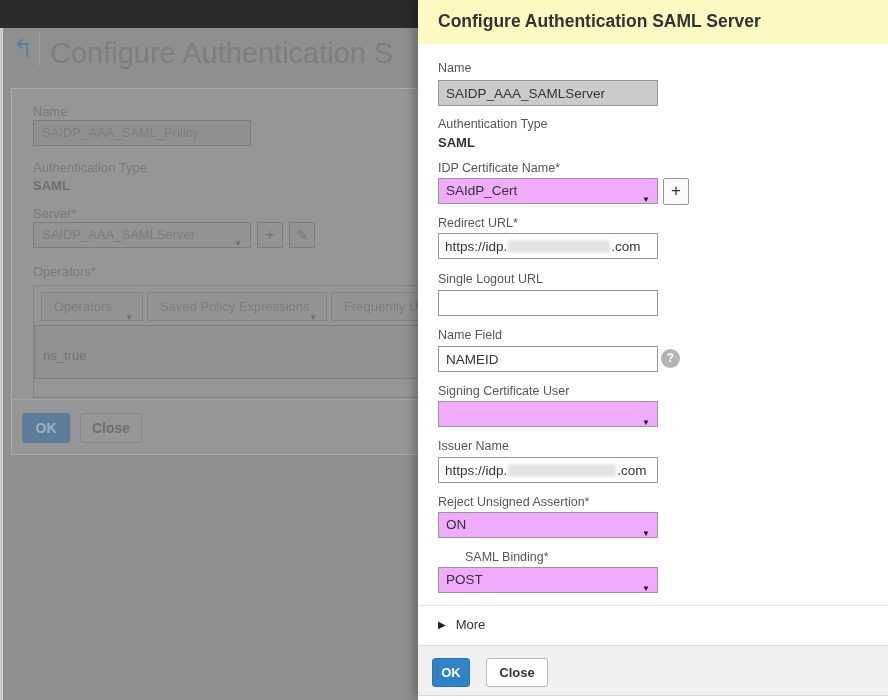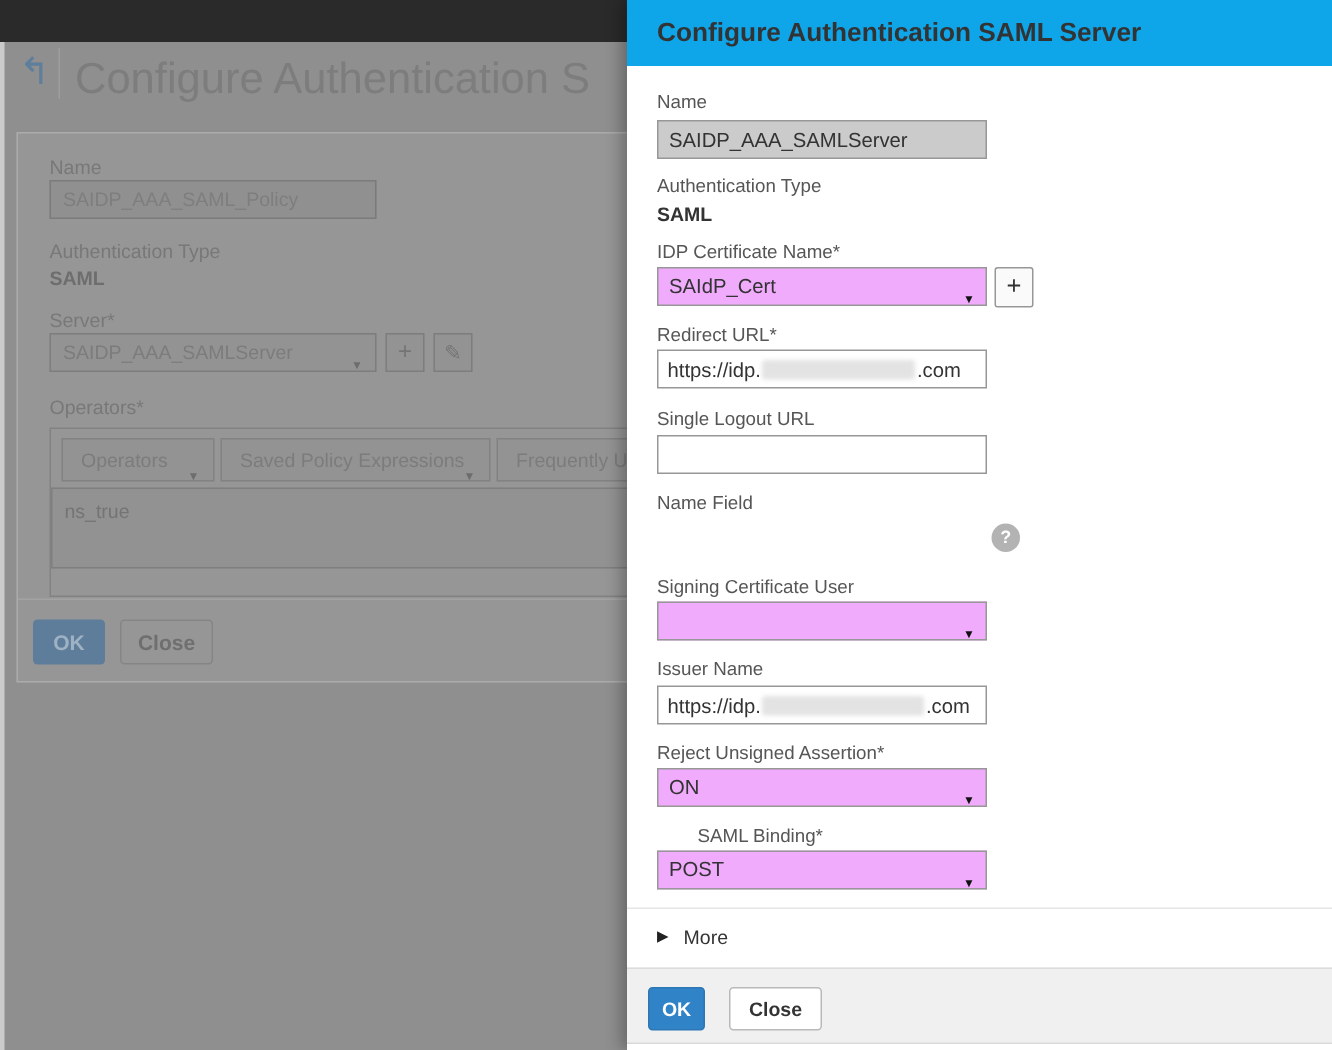--- a/index.html
+++ b/index.html
@@ -14,28 +14,28 @@
 
   .content-box{position:absolute;left:11px;top:88px;width:870px;height:367px;background:#969696;border:1px solid #ababab;box-sizing:border-box;}
   .bg-label{position:absolute;font-size:13px;color:#787878;}
   .bg-input{position:absolute;box-sizing:border-box;background:#909090;border:1px solid #7b7b7b;font-size:13px;color:#7e7e7e;padding:0 8px;line-height:24px;height:26px;}
   .bg-select{position:absolute;box-sizing:border-box;background:#939393;border:1px solid #7d7d7d;font-size:13px;color:#7c7c7c;padding:0 8px;line-height:24px;height:26px;}
   .bg-select .arr{position:absolute;right:8px;top:9px;font-size:8px;color:#6d6d6d;}
   .bg-sqbtn{position:absolute;box-sizing:border-box;width:26px;height:26px;background:#939393;border:1px solid #7d7d7d;color:#747474;text-align:center;line-height:24px;font-size:16px;}
   .expr-frame{position:absolute;left:21px;top:196px;width:424px;height:113px;border:1px solid #828282;box-sizing:border-box;}
   .expr-btn{position:absolute;box-sizing:border-box;height:29px;background:#939393;border:1px solid #828282;font-size:13px;color:#7c7c7c;line-height:27px;padding:0 26px 0 12px;white-space:nowrap;overflow:hidden;}
   .expr-btn .arr{position:absolute;right:9px;top:11px;font-size:8px;color:#6d6d6d;}
-  .expr-area{position:absolute;left:0px;right:0px;top:39px;height:54px;border:1px solid #7f7f7f;background:#929292;box-sizing:border-box;padding:7px 8px;font-size:13px;color:#747474;}
+  .expr-area{position:absolute;left:0px;right:0px;top:39px;height:54px;border:1px solid #7f7f7f;background:#929292;box-sizing:border-box;padding:22px 8px;font-size:13px;color:#747474;}
   .box-sep{position:absolute;left:0;right:0;top:310px;height:1px;background:#a3a3a3;}
   .bg-ok{position:absolute;left:10px;top:324px;width:48px;height:30px;background:#5e7d9a;border:none;border-radius:3px;color:#9fb2c4;font-weight:bold;font-size:14px;text-align:center;line-height:30px;}
   .bg-close{position:absolute;left:68px;top:324px;width:62px;height:30px;background:transparent;border:1px solid #858585;border-radius:3px;color:#6f6f6f;font-weight:bold;font-size:14px;text-align:center;line-height:28px;box-sizing:border-box;}
 
   
   .panel{position:absolute;left:418px;top:0;width:470px;height:700px;background:#ffffff;box-shadow:-4px 0 10px rgba(0,0,0,0.28);}
-  .panel-header{position:absolute;left:0;top:0;width:100%;height:44px;background:#0ea5e9;}
+  .panel-header{position:absolute;left:0;top:0;width:100%;height:44px;background:#fef9c3;}
   .panel-title{position:absolute;left:20px;top:11px;font-size:17.5px;font-weight:bold;color:#333;white-space:nowrap;}
   .plabel{position:absolute;left:20px;font-size:12.5px;color:#565656;white-space:nowrap;}
   .pvalue{position:absolute;left:20px;font-size:13px;font-weight:bold;color:#333;}
   .pinput{position:absolute;left:20px;width:220px;height:26px;box-sizing:border-box;border:1px solid #979797;background:#fff;font-size:13.5px;color:#333;padding:0 7px;font-family:inherit;}
   .pinput[disabled]{background:#cbcbcb;color:#333;}
   .pselect{position:absolute;left:20px;width:220px;height:26px;box-sizing:border-box;border:1px solid #979797;background:#f0abfc;font-size:13.5px;color:#333;padding:0 22px 0 7px;line-height:24px;white-space:nowrap;overflow:hidden;}
   .pselect .arr{position:absolute;right:7px;top:9px;font-size:8px;color:#111;}
   .urlbox{position:absolute;left:20px;width:220px;height:26px;box-sizing:border-box;border:1px solid #979797;background:#fff;font-size:13.5px;color:#333;padding:0 6px;display:flex;align-items:center;}
   .redact{display:inline-block;height:13px;background:#e3e3e3;border-radius:2px;filter:blur(1.5px);margin:0 1px;}
   .plusbtn{position:absolute;left:245px;width:26px;height:27px;box-sizing:border-box;border:1px solid #979797;background:#fafafa;color:#333;font-size:17px;text-align:center;line-height:24px;border-radius:2px;}
@@ -117,20 +117,21 @@
     <div class="urlbox" style="top:233px;">
       <span>https://idp.</span>
       <span class="redact" style="width:102px;"></span>
       <span>.com</span>
     </div>
 
     <div class="plabel" style="top:272px;">Single Logout URL</div>
     <input class="pinput" style="top: 290px;">
 
     <div class="plabel" style="top:328px;">Name Field</div>
+    <input class="pinput" style="top: 346px;" value="NAMEID">
     <div class="helpicon" style="top:349px;">?</div>
 
     <div class="plabel" style="top:384px;">Signing Certificate User</div>
     <div class="pselect" style="top:401px;">
       <span></span>
       <span class="arr">▼</span>
     </div>
 
     <div class="plabel" style="top:439px;">Issuer Name</div>
     <div class="urlbox" style="top:457px;">

